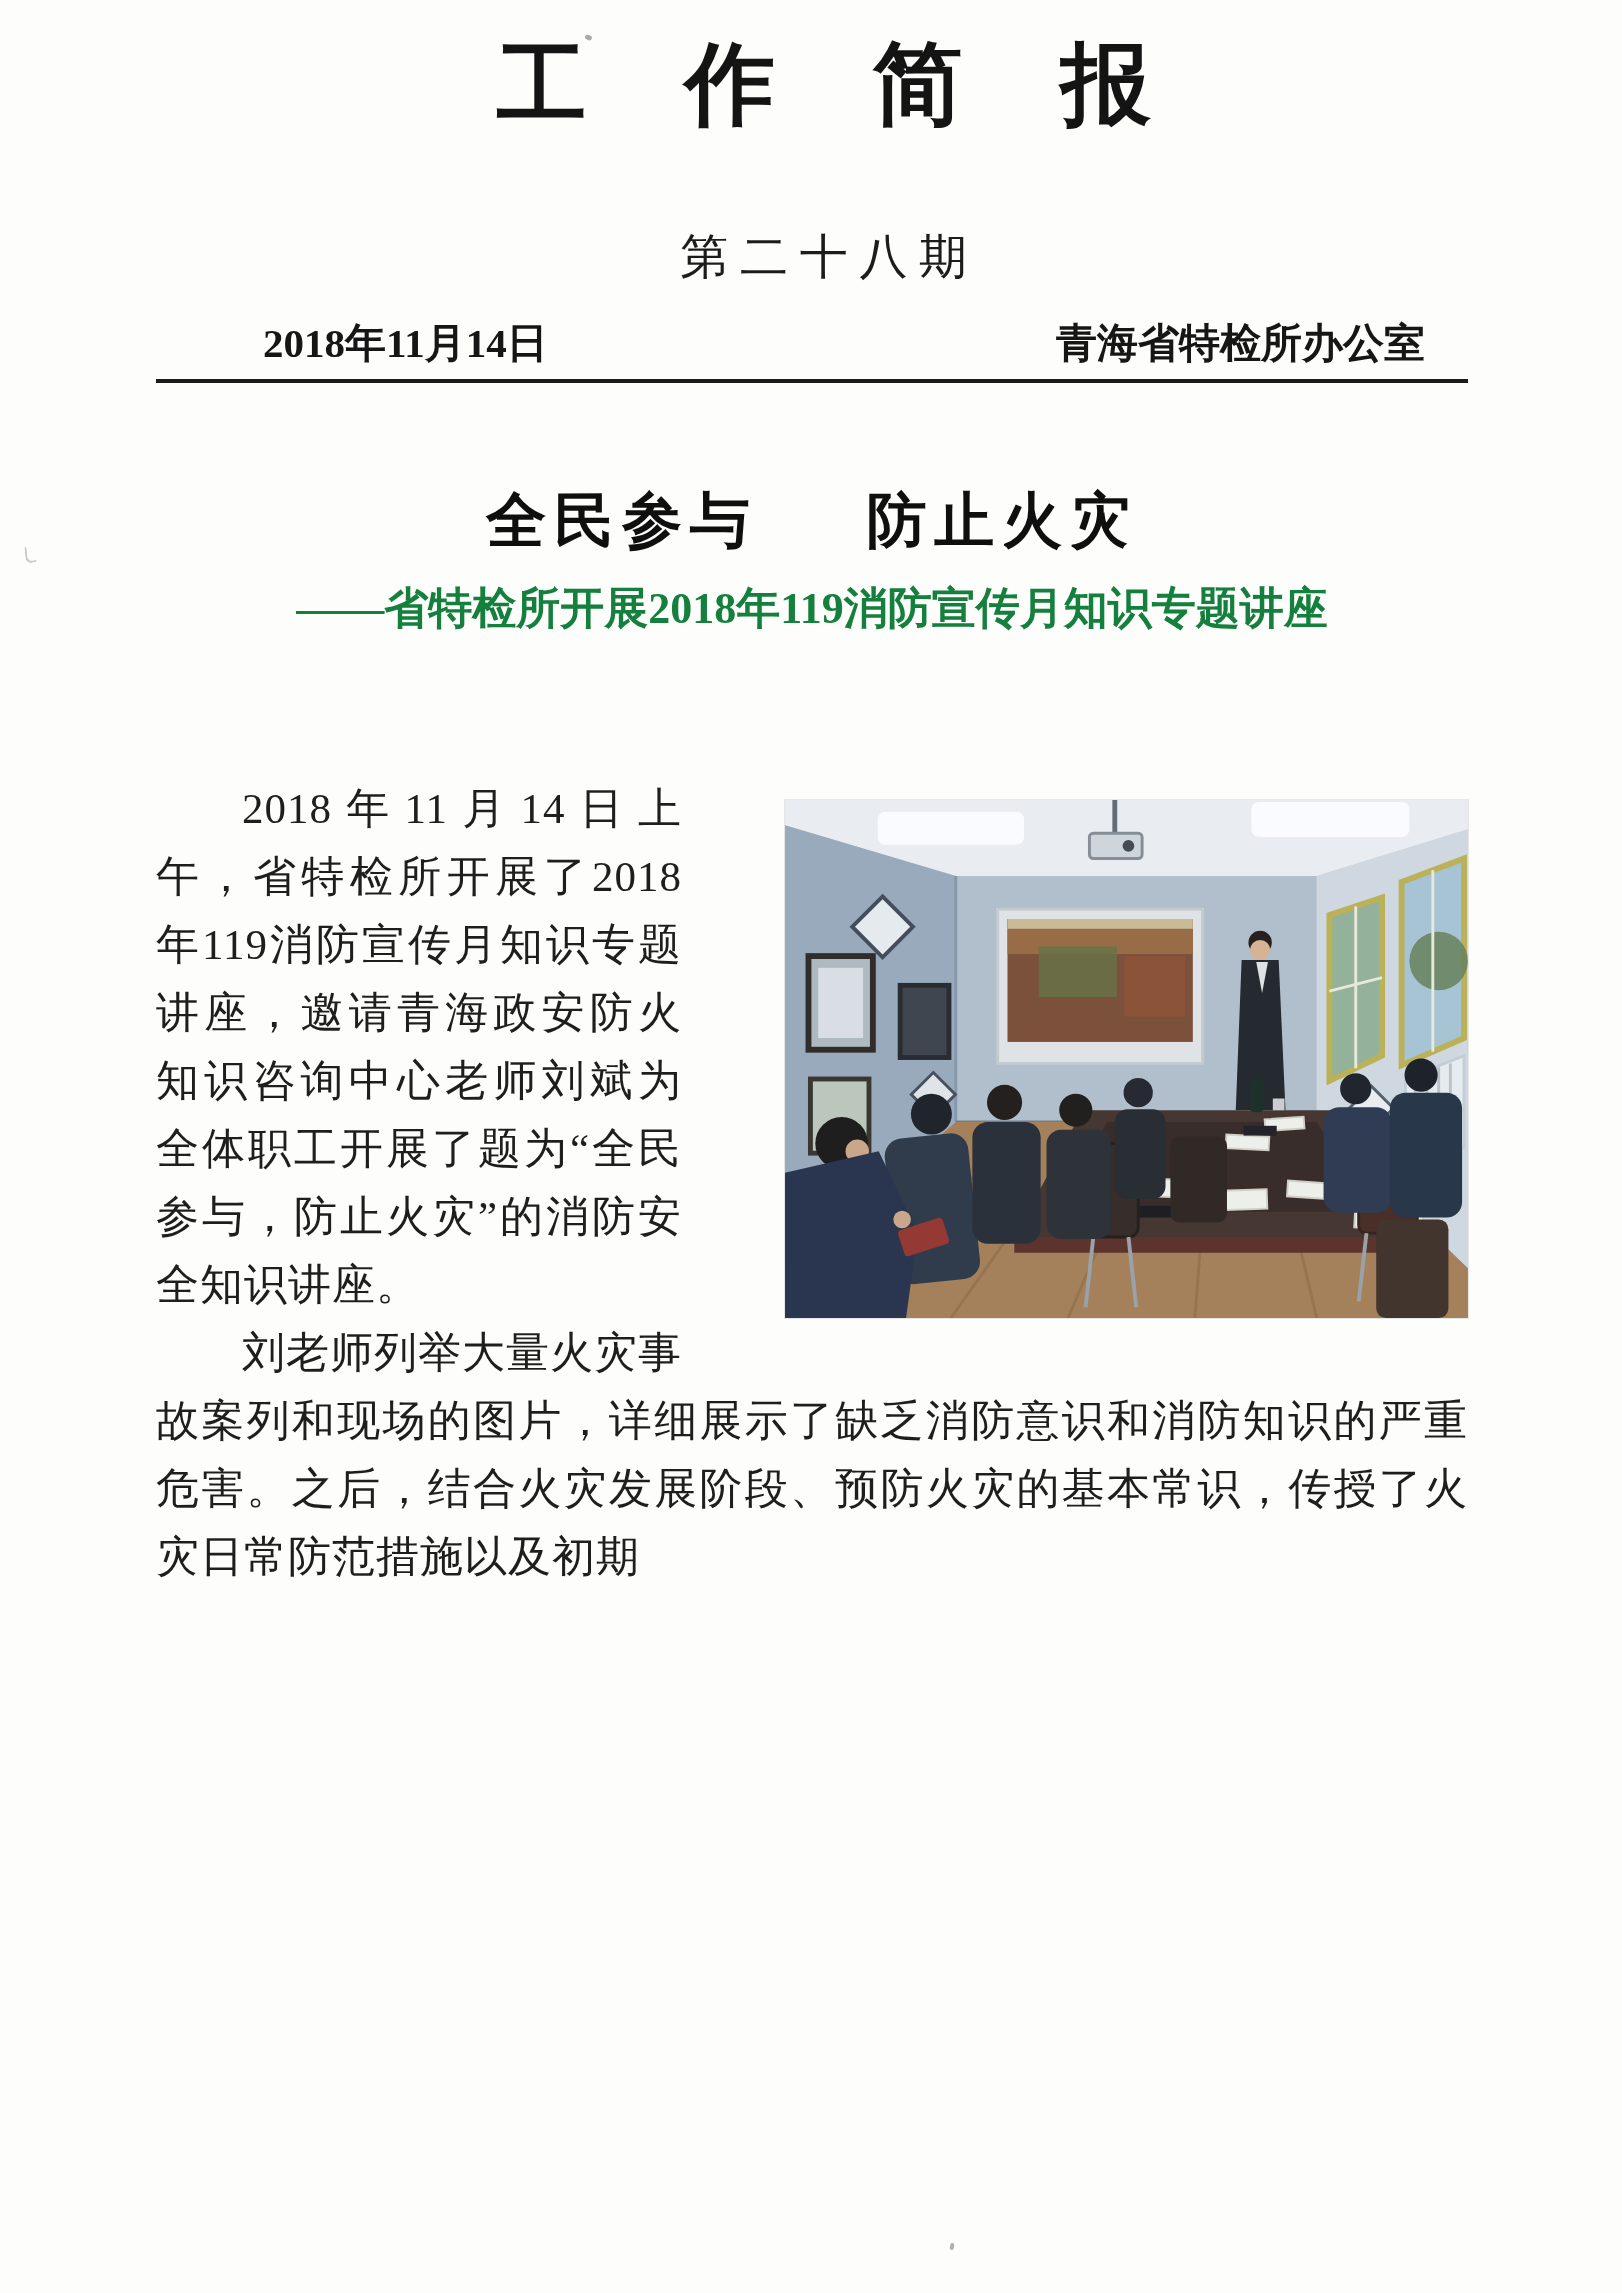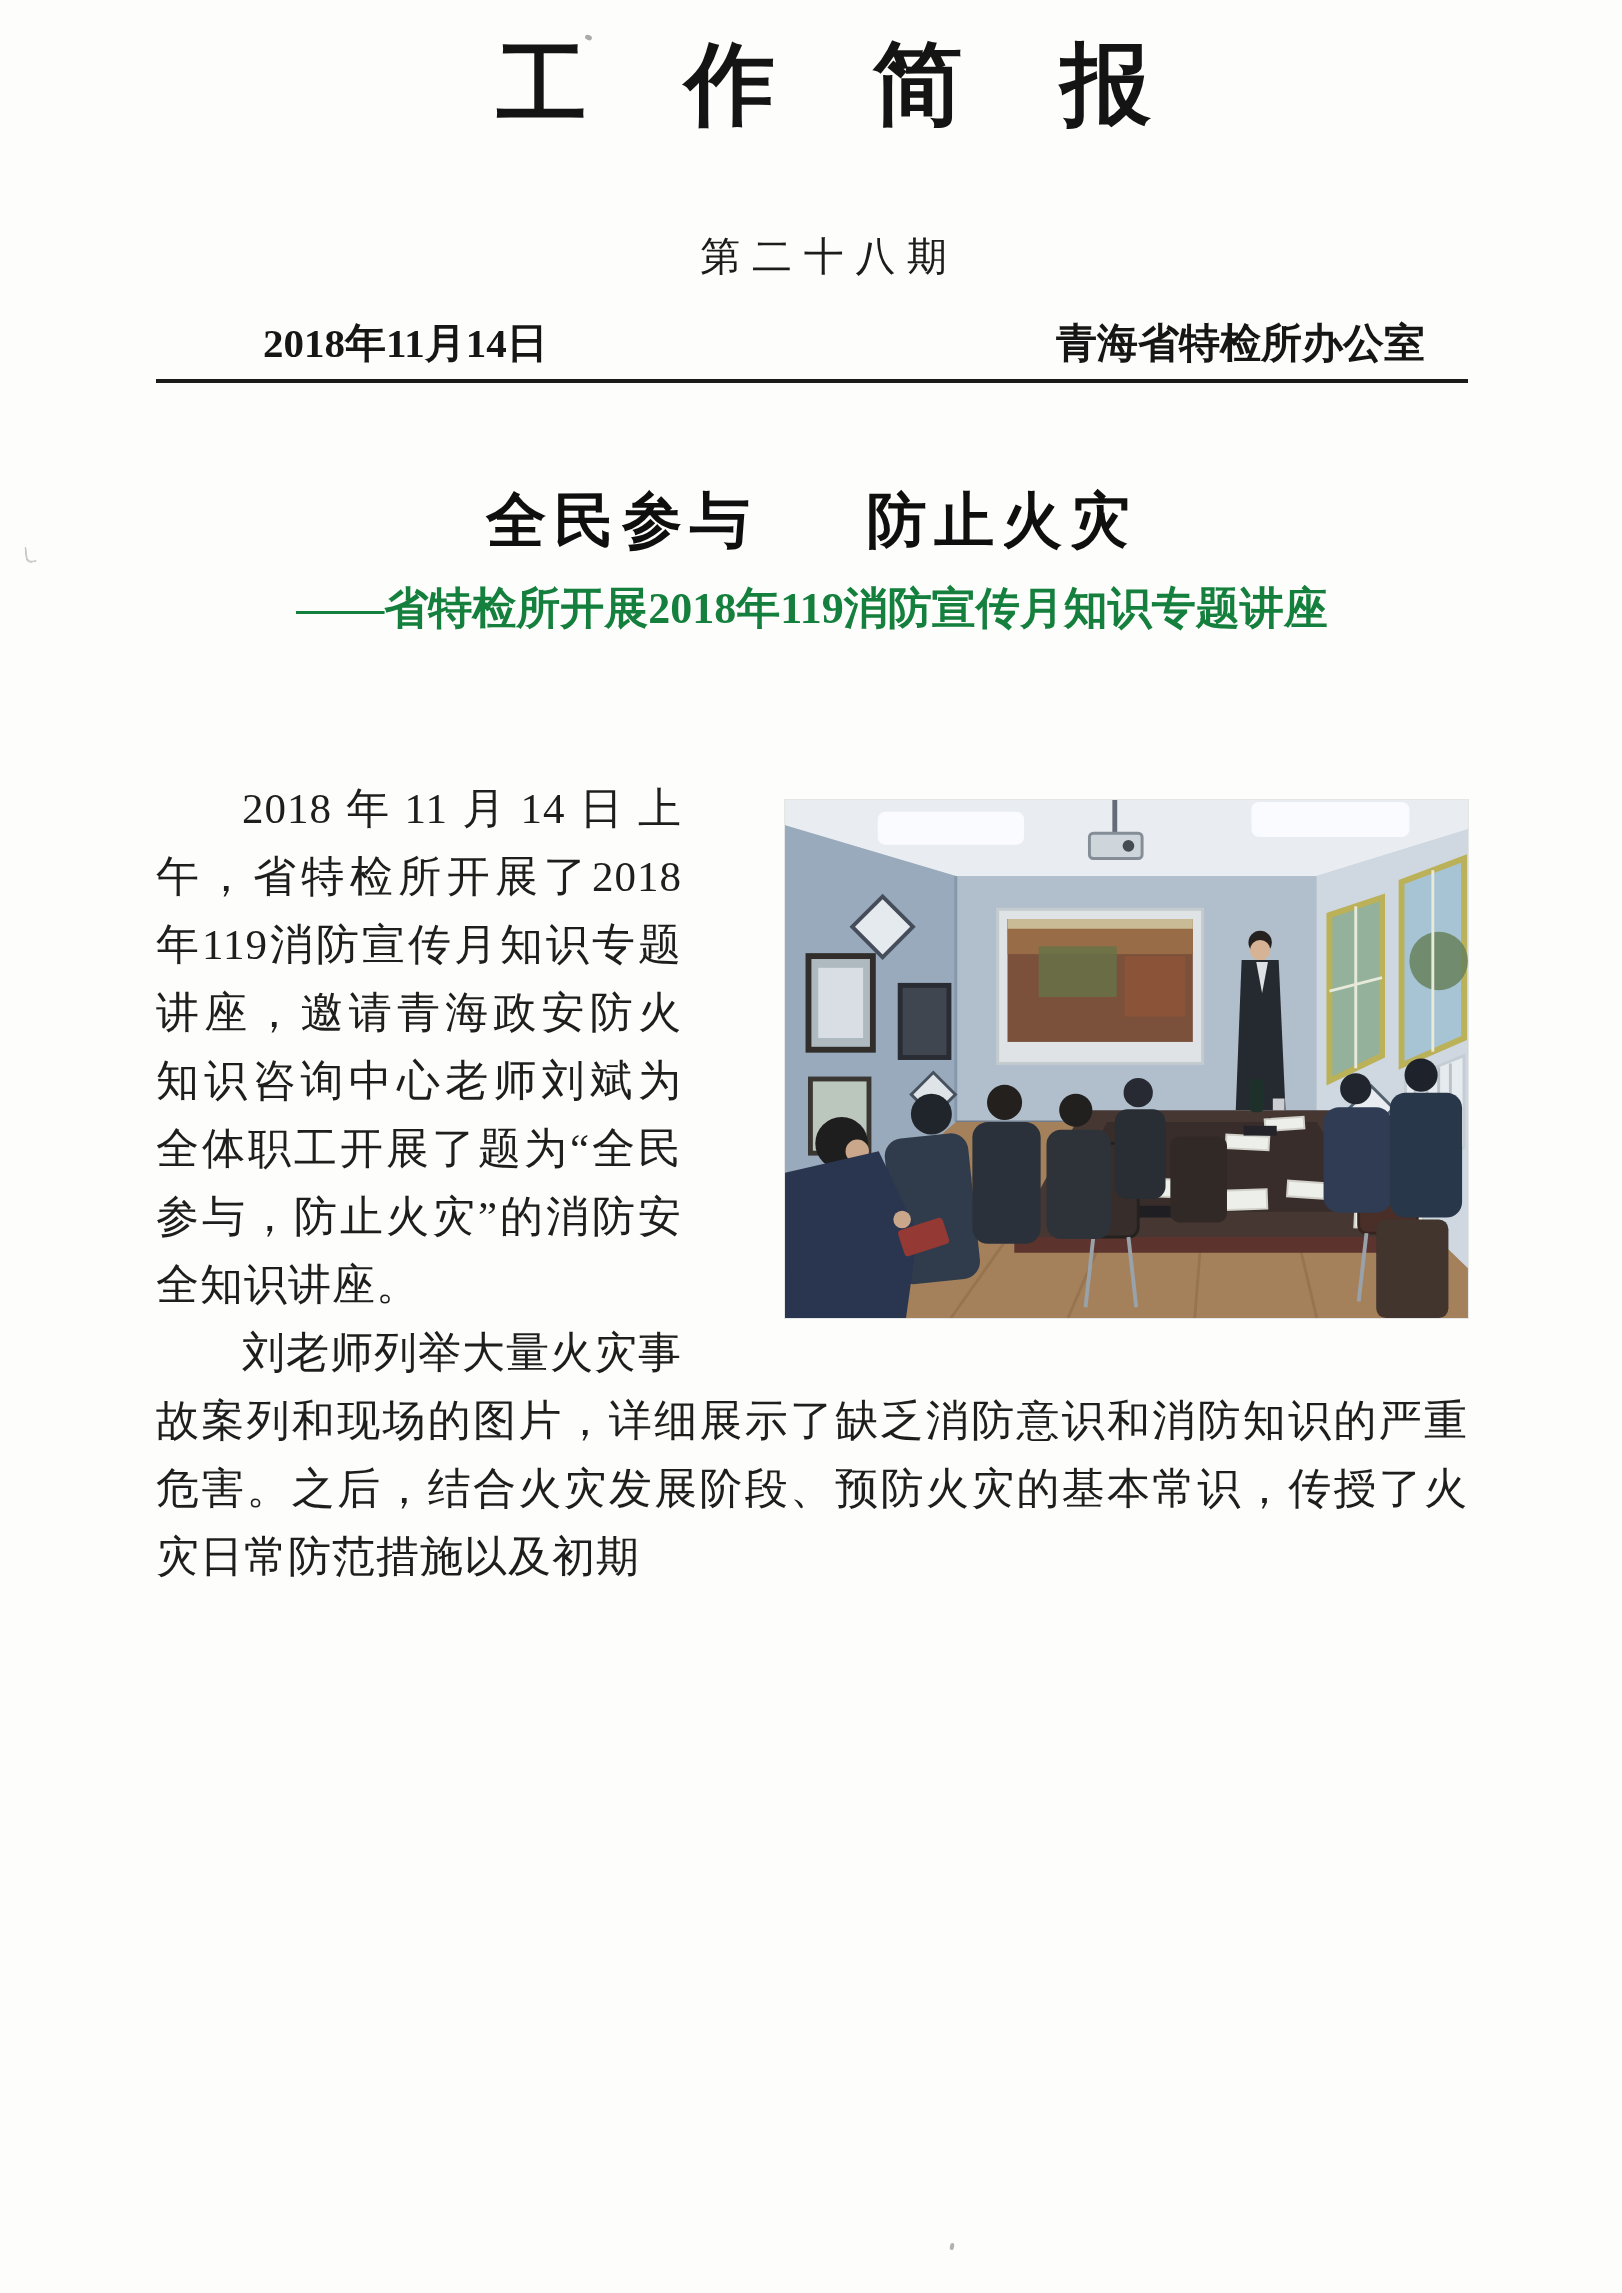--- a/index.html
+++ b/index.html
@@ -26,21 +26,21 @@
   .bulletin-title {
     margin-top:39px;
     text-align:center;
     font-size:90px; line-height:92px; font-weight:700;
     color:#141414;
   }
   .bulletin-title .ls { letter-spacing:98px; margin-right:-98px; }
   .issue-line {
     margin-top:101px;
     text-align:center;
-    font-size:40px; line-height:49px; font-weight:400;
+    font-size:48px; line-height:49px; font-weight:400;
     color:#1c1c1c;
   }
   .issue-line .ls { letter-spacing:11.7px; margin-right:-11.7px; }
   .date-row {
     margin-top:39px;
     display:flex; justify-content:space-between; align-items:center;
     padding:0 43px 0 107px;
     font-size:41px; line-height:47px; font-weight:700;
     color:#161616;
   }

